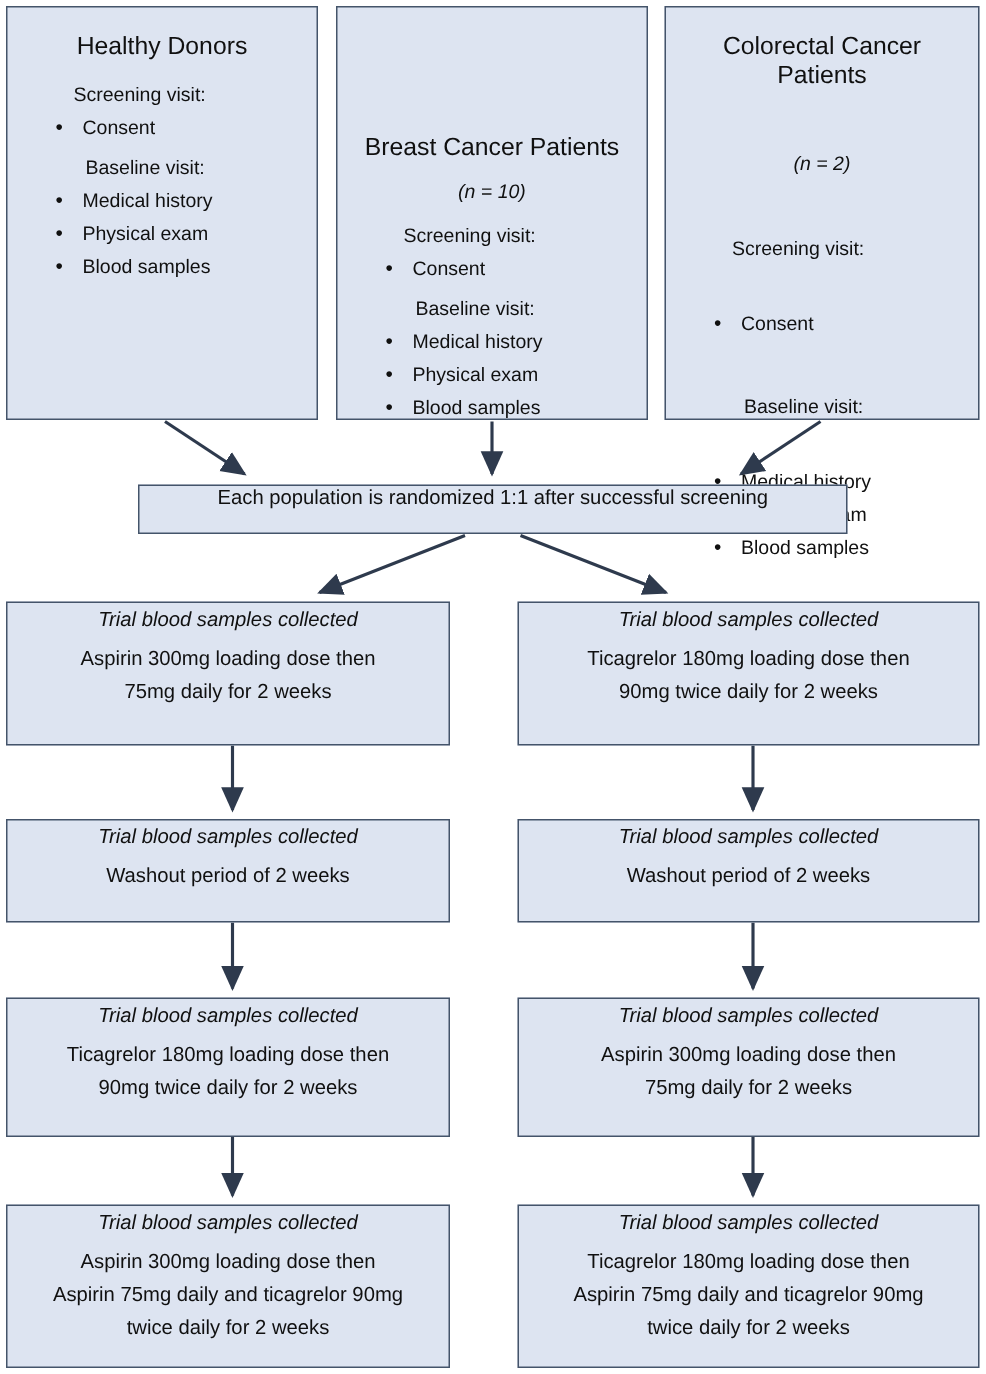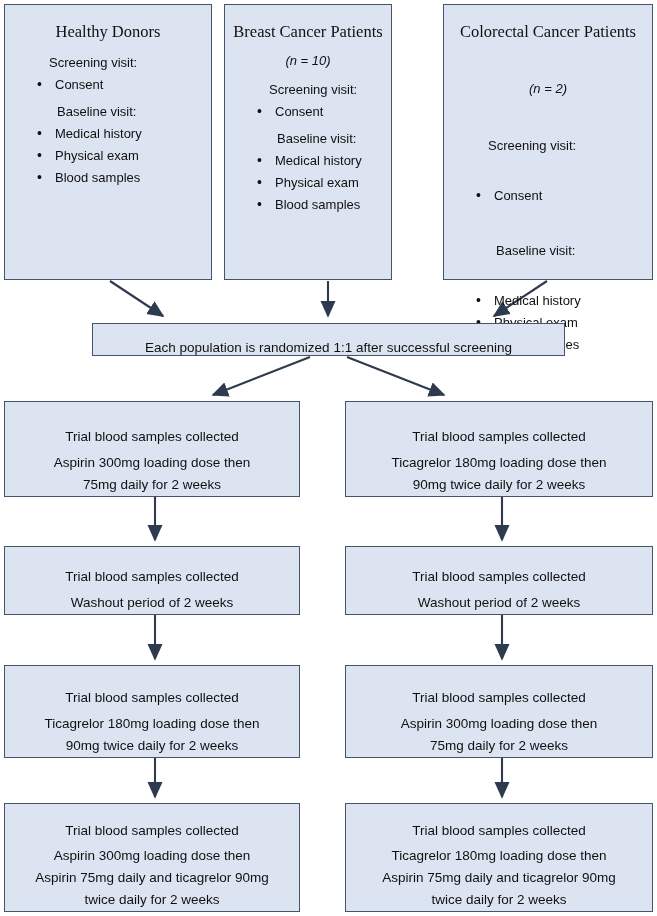--- a/index.html
+++ b/index.html
@@ -31,31 +31,30 @@
     position: absolute;
     box-sizing: border-box;
     background: #dde4f1;
     border: 1.6px solid #44546a;
     display: flex;
     flex-direction: column;
     justify-content: flex-start;
     z-index: 2;
   }
   .node.center {
-    justify-content: flex-end;
+    justify-content: flex-start;
     align-items: center;
   }
   
   .pop-title {
     text-align: center;
     font-size: 16.5px;
     line-height: 1.18;
     padding: 0 6px;
     margin-top: 17px;
-    font-family: Liberation Serif, serif;
   }
   .pop-n {
     text-align: center;
     font-size: 13px;
     font-style: italic;
     margin-top: 10px;
   }
   .pop-n.tight {
     margin-top: 12px;
   }
@@ -99,20 +98,21 @@
     font-size: 13.5px;
     line-height: 1.62;
     padding: 0 8px;
     box-sizing: border-box;
   }
   .tx-lines .ln {
     display: block;
   }
   .tx-lines .ln.first {
     margin-bottom: 4px;
+    font-style: italic;
   }
 </style>
 </head>
 <body>
 
 <div id="diagram">
 
   <svg id="arrow-layer" viewBox="0 0 657 916" width="657" height="916">
     <defs>
       <marker id="ah" markerWidth="9" markerHeight="9" refX="7.2" refY="4.2" orient="auto" markerUnits="strokeWidth">
@@ -141,21 +141,21 @@
       <li>Consent</li>
     </ul>
     <div class="visit-label second">Baseline visit:</div>
     <ul class="bullets">
       <li>Medical history</li>
       <li>Physical exam</li>
       <li>Blood samples</li>
     </ul>
   </div>
 
-  <div class="node" style="left:224px; top:4px; width:168px; height:276px;">
+  <div class="node" style="left:224px; top:4px; width:208px; height:276px;justify-content:flex-end;">
     <div class="pop-title">Breast Cancer Patients</div>
     <div class="pop-n tight">(n = 10)</div>
     <div class="visit-label">Screening visit:</div>
     <ul class="bullets">
       <li>Consent</li>
     </ul>
     <div class="visit-label second">Baseline visit:</div>
     <ul class="bullets">
       <li>Medical history</li>
       <li>Physical exam</li>

